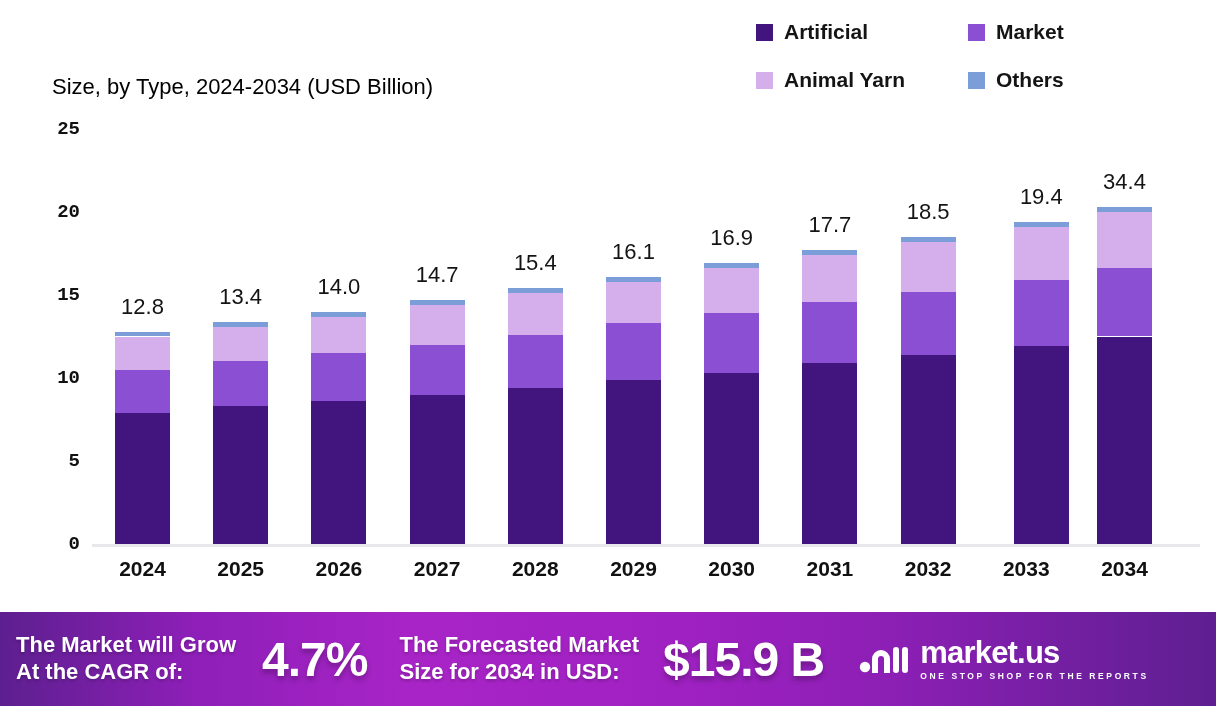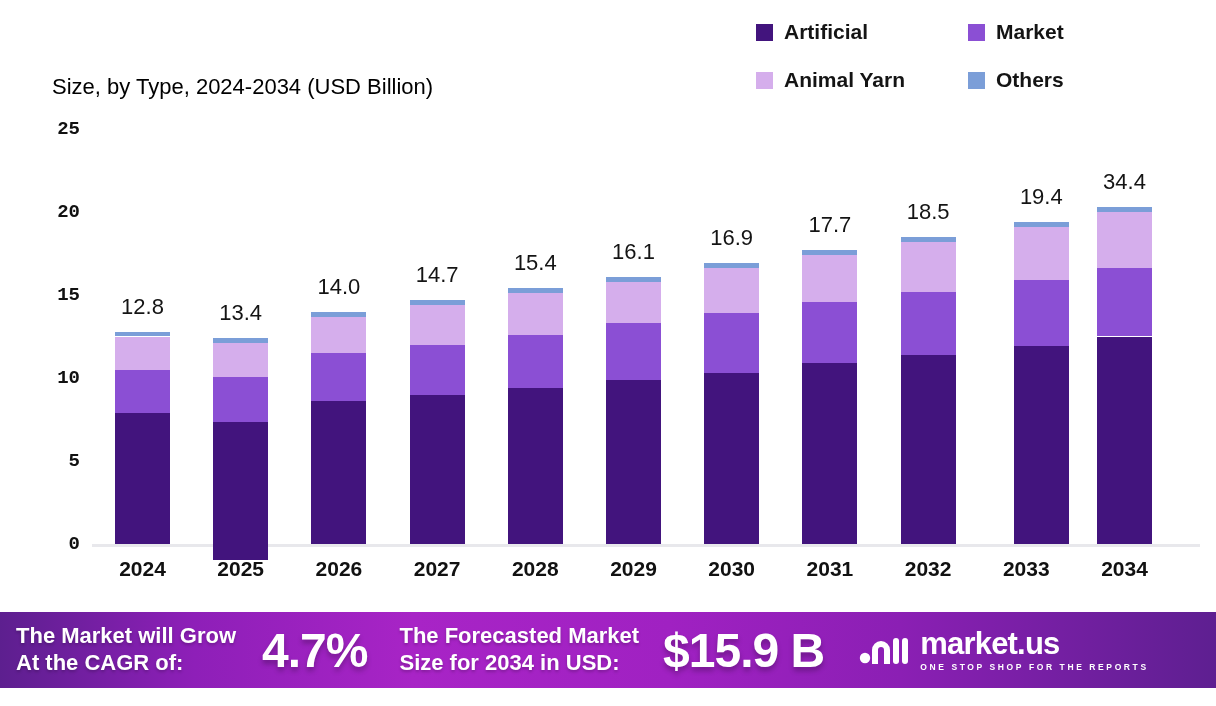--- a/index.html
+++ b/index.html
@@ -47,21 +47,21 @@
     font-size: 22px; color: #141414; white-space: nowrap;
   }
   .xlabel {
     position: absolute; left: 50%; transform: translateX(-50%);
     top: 10px; font-size: 21px; font-weight: 700; color: #111; white-space: nowrap;
   }
   .xaxis-area { position: absolute; left: 0; top: 547px; width: 1128px; height: 46px; }
 
   
   .banner {
-    position: absolute; left: 0; top: 612px; width: 1216px; height: 76px;
+    position: absolute; left: 0; top: 612px; width: 1216px; height: 94px;
     background: linear-gradient(90deg, #5d1f8f 0%, #8e1fb8 16%, #a824c6 34%,
                                  #a021c2 55%, #8b1fb4 74%, #5e1f91 100%);
     display: flex; align-items: center;
   }
   .banner-block { display: flex; align-items: center; }
   .banner-text {
     color: #ffffff; font-size: 22px; font-weight: 700; line-height: 1.22;
     white-space: nowrap; text-shadow: 0 2px 3px rgba(0,0,0,.22);
   }
   .banner-big {
@@ -119,21 +119,21 @@
       </div>
     <div class="axis-line"></div>
     <div id="bars">
         <div class="bar-group" style="left: 115px; top: 0px; height: 544px;">
           <div class="seg" style="top: 412.86px; height: 131.14px; background: rgb(66, 20, 125);"></div>
           <div class="seg" style="top: 369.7px; height: 43.16px; background: rgb(139, 79, 212);"></div>
           <div class="seg" style="top: 336.5px; height: 33.2px; background: rgb(213, 174, 236);"></div>
           <div class="seg" style="top: 331.52px; height: 4.98px; background: rgb(123, 158, 216);"></div>
           <div class="bar-value" style="top: 293.52px;">12.8</div>
         </div>
-        <div class="bar-group" style="left: 213.2px; top: 16px; height: 524px;">
+        <div class="bar-group" style="left: 213.2px; top: 0px; height: 524px;">
           <div class="seg" style="top: 406.22px; height: 137.78px; background: rgb(66, 20, 125);"></div>
           <div class="seg" style="top: 361.4px; height: 44.82px; background: rgb(139, 79, 212);"></div>
           <div class="seg" style="top: 326.54px; height: 34.86px; background: rgb(213, 174, 236);"></div>
           <div class="seg" style="top: 321.56px; height: 4.98px; background: rgb(123, 158, 216);"></div>
           <div class="bar-value" style="top: 283.56px;">13.4</div>
         </div>
         <div class="bar-group" style="left: 311.4px; top: 0px; height: 544px;">
           <div class="seg" style="top: 401.24px; height: 142.76px; background: rgb(66, 20, 125);"></div>
           <div class="seg" style="top: 353.1px; height: 48.14px; background: rgb(139, 79, 212);"></div>
           <div class="seg" style="top: 316.58px; height: 36.52px; background: rgb(213, 174, 236);"></div>

